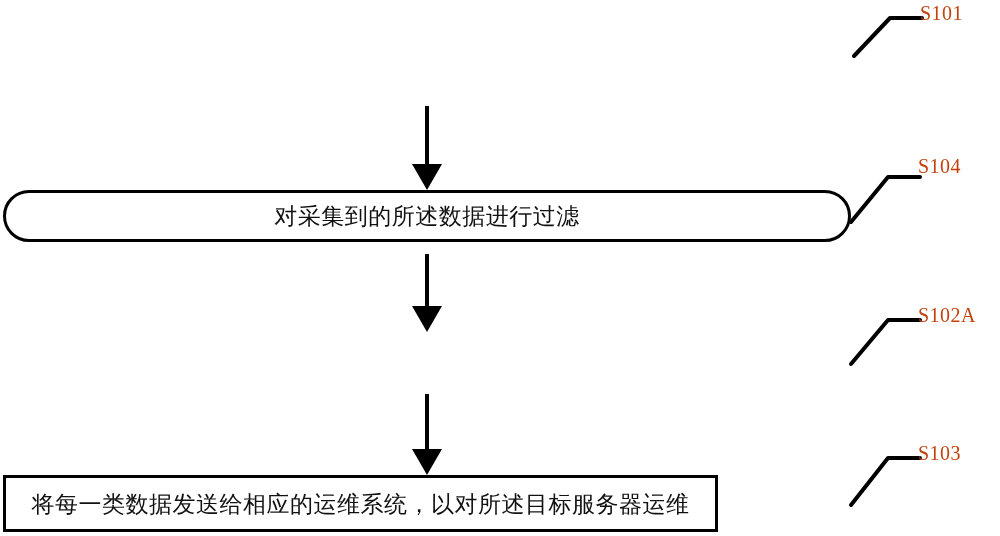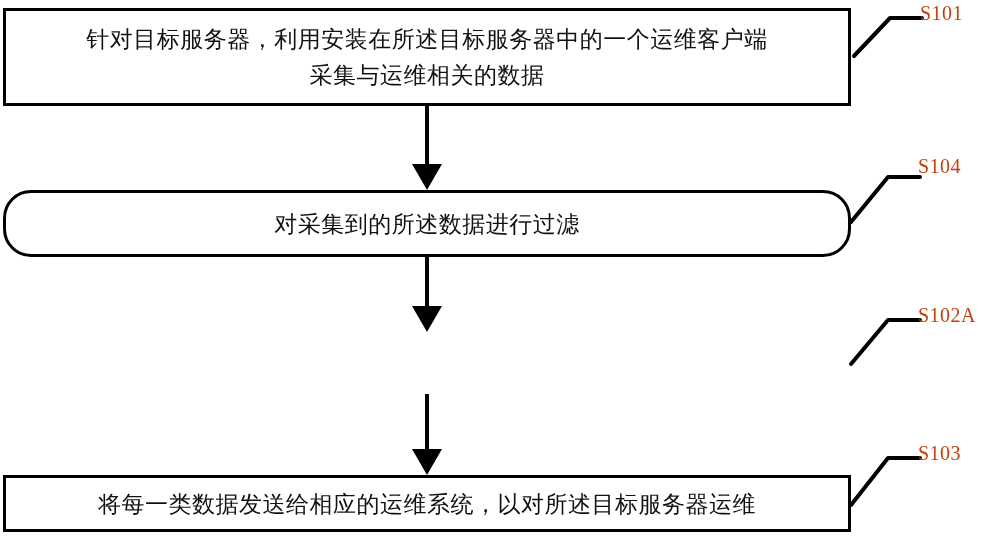--- a/index.html
+++ b/index.html
@@ -75,31 +75,27 @@
 
     <polyline points="854,56 890,18 922,18" fill="none" stroke="#000" stroke-width="4" stroke-linejoin="round" stroke-linecap="round"></polyline>
 
     <polyline points="851,222 888,177 920,177" fill="none" stroke="#000" stroke-width="4" stroke-linejoin="round" stroke-linecap="round"></polyline>
 
     <polyline points="851,364 888,320 920,320" fill="none" stroke="#000" stroke-width="4" stroke-linejoin="round" stroke-linecap="round"></polyline>
 
     <polyline points="851,505 888,458 920,458" fill="none" stroke="#000" stroke-width="4" stroke-linejoin="round" stroke-linecap="round"></polyline>
   </svg>
 
-  <div class="flow-box" style="left:3px; top:8px; width:848px; height:98px;">
-    <div class="flow-box-text">针对目标服务器，利用安装在所述目标服务器中的一个运维客户端
-采集与运维相关的数据</div>
-  </div>
   <div class="step-label" style="left:920px; top:2px;">S101</div>
 
-  <div class="flow-box" style="left:3px; top:190px; width:848px; height:67px;border-radius:28px;">
+  <div class="flow-box" style="left:3px; top:190px; width:848px; height:52px;border-radius:28px;">
     <div class="flow-box-text">对采集到的所述数据进行过滤</div>
   </div>
   <div class="step-label" style="left:918px; top:155px;">S104</div>
 
   <div class="step-label" style="left:918px; top:304px;text-align:right;">S102A</div>
 
-  <div class="flow-box" style="left:3px; top:475px; width:848px; height:57px;">
+  <div class="flow-box" style="left:3px; top:475px; width:715px; height:57px;">
     <div class="flow-box-text">将每一类数据发送给相应的运维系统，以对所述目标服务器运维</div>
   </div>
   <div class="step-label" style="left:918px; top:442px;">S103</div>
 
 </div>
 
 </body></html>

